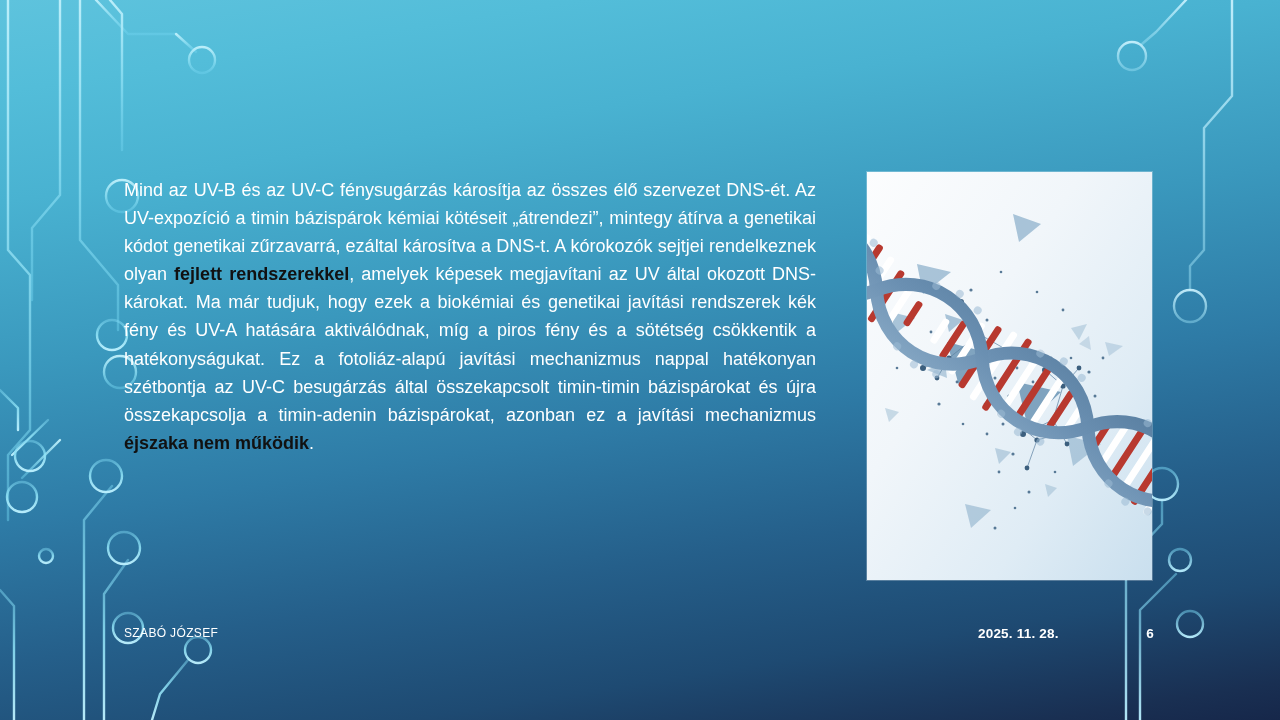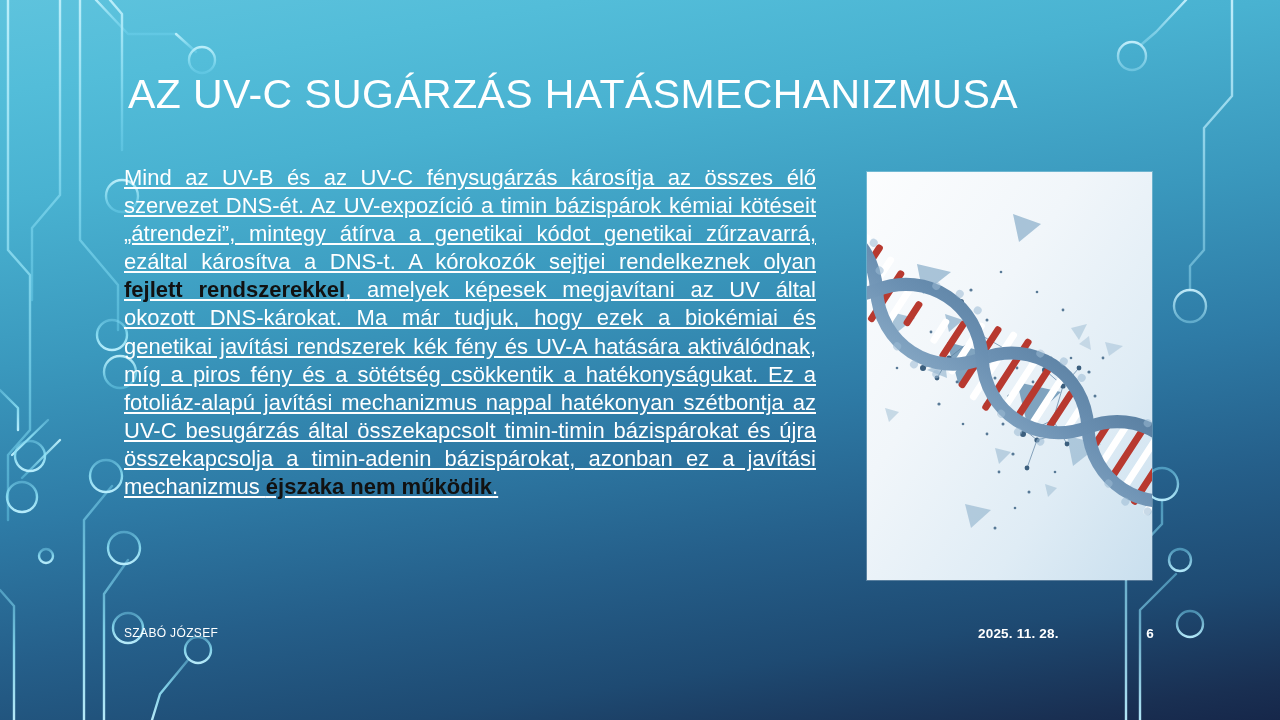--- a/index.html
+++ b/index.html
@@ -51,29 +51,28 @@
     font-weight: 400;
     letter-spacing: 0.4px;
     line-height: 1.15;
     white-space: nowrap;
   }
 
   
   .body-text {
     position: absolute;
     left: 124px;
-    top: 164px;
+    top: 176px;
     width: 692px;
     color: #ffffff;
-    font-size: 22px;
+    font-size: 18px;
     line-height: 28.1px;
     text-align: justify;
     text-justify: inter-word;
     hyphens: none;
-    text-decoration: underline;
   }
   .body-text b {
     color: #111111;
     font-weight: bold;
   }
 
   
   .picture {
     position: absolute;
     left: 867px;
@@ -207,21 +206,20 @@
         <path d="M110 720 V640"></path>
       </g>
       <g stroke="url(#grb)" stroke-width="2.4" fill="none">
         <circle cx="82" cy="484" r="16"></circle>
         <circle cx="100" cy="560" r="11"></circle>
         <circle cx="110" cy="624" r="13"></circle>
       </g>
     </svg>
   </div>
 
-  <h1 class="title">AZ UV-C SUGÁRZÁS HATÁSMECHANIZMUSA</h1>
 
   <div class="body-text">
     <span>Mind az UV-B és az UV-C fénysugárzás károsítja az összes élő szervezet DNS-ét. Az UV-expozíció a timin bázispárok kémiai kötéseit „átrendezi”, mintegy átírva a genetikai kódot genetikai zűrzavarrá, ezáltal károsítva a DNS-t. A kórokozók sejtjei rendelkeznek olyan </span><b>fejlett rendszerekkel</b><span>, amelyek képesek megjavítani az UV által okozott DNS-károkat. Ma már tudjuk, hogy ezek a biokémiai és genetikai javítási rendszerek kék fény és UV-A hatására aktiválódnak, míg a piros fény és a sötétség csökkentik a hatékonyságukat. Ez a fotoliáz-alapú javítási mechanizmus nappal hatékonyan szétbontja az UV-C besugárzás által összekapcsolt timin-timin bázispárokat és újra összekapcsolja a timin-adenin bázispárokat, azonban ez a javítási mechanizmus </span><b>éjszaka nem működik</b><span>.</span>
   </div>
 
   <div class="picture">
     <svg width="285" height="408" viewBox="0 0 285 408" aria-hidden="true">
       <defs>
         <linearGradient id="pbg" x1="0" y1="0" x2="1" y2="1">
           <stop offset="0%" stop-color="#fcfdfe"></stop>

